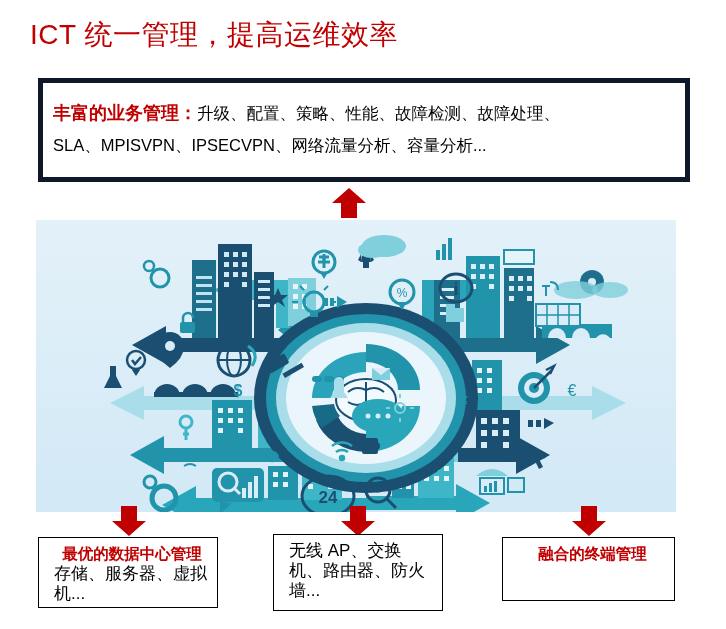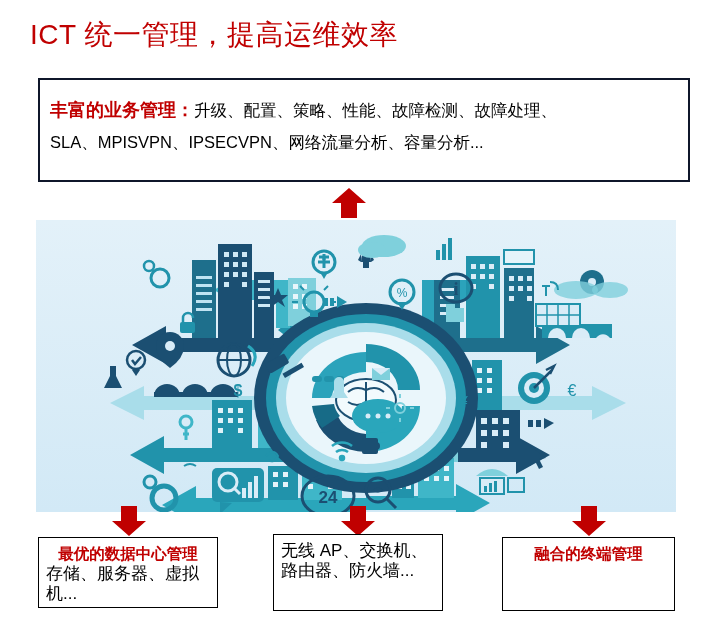--- a/index.html
+++ b/index.html
@@ -27,21 +27,21 @@
     white-space: nowrap;
   }
 
   
   #services-box {
     position: absolute;
     left: 38px;
     top: 78px;
     width: 652px;
     height: 104px;
-    border: 2px solid #0f172a;
+    border: 5px solid #0f172a;
     background: #ffffff;
     box-sizing: border-box;
     padding: 14px 10px 0 10px;
   }
   #services-box .line {
     font-size: 16.5px;
     color: #000000;
     line-height: 32px;
     white-space: nowrap;
   }
@@ -75,25 +75,25 @@
     overflow: hidden;
   }
   #infographic svg { display: block; }
 
   
   .feature-box {
     position: absolute;
     border: 1px solid #000000;
     background: #ffffff;
     box-sizing: border-box;
-    padding: 6px 7px 0 7px;
+    padding: 6px 7px 0 15px;
   }
   #feature-box-1 { left: 38px;  top: 537px; width: 180px; height: 71px; }
   #feature-box-2 { left: 273px; top: 534px; width: 170px; height: 77px; }
-  #feature-box-3 { left: 502px; top: 537px; width: 173px; height: 74px; }
+  #feature-box-3 { left: 502px; top: 537px; width: 173px; height: 64px; }
 
   .feature-title {
     color: #c00000;
     font-weight: bold;
     font-size: 15.5px;
     text-align: center;
     line-height: 20px;
     white-space: nowrap;
   }
   .feature-desc {

